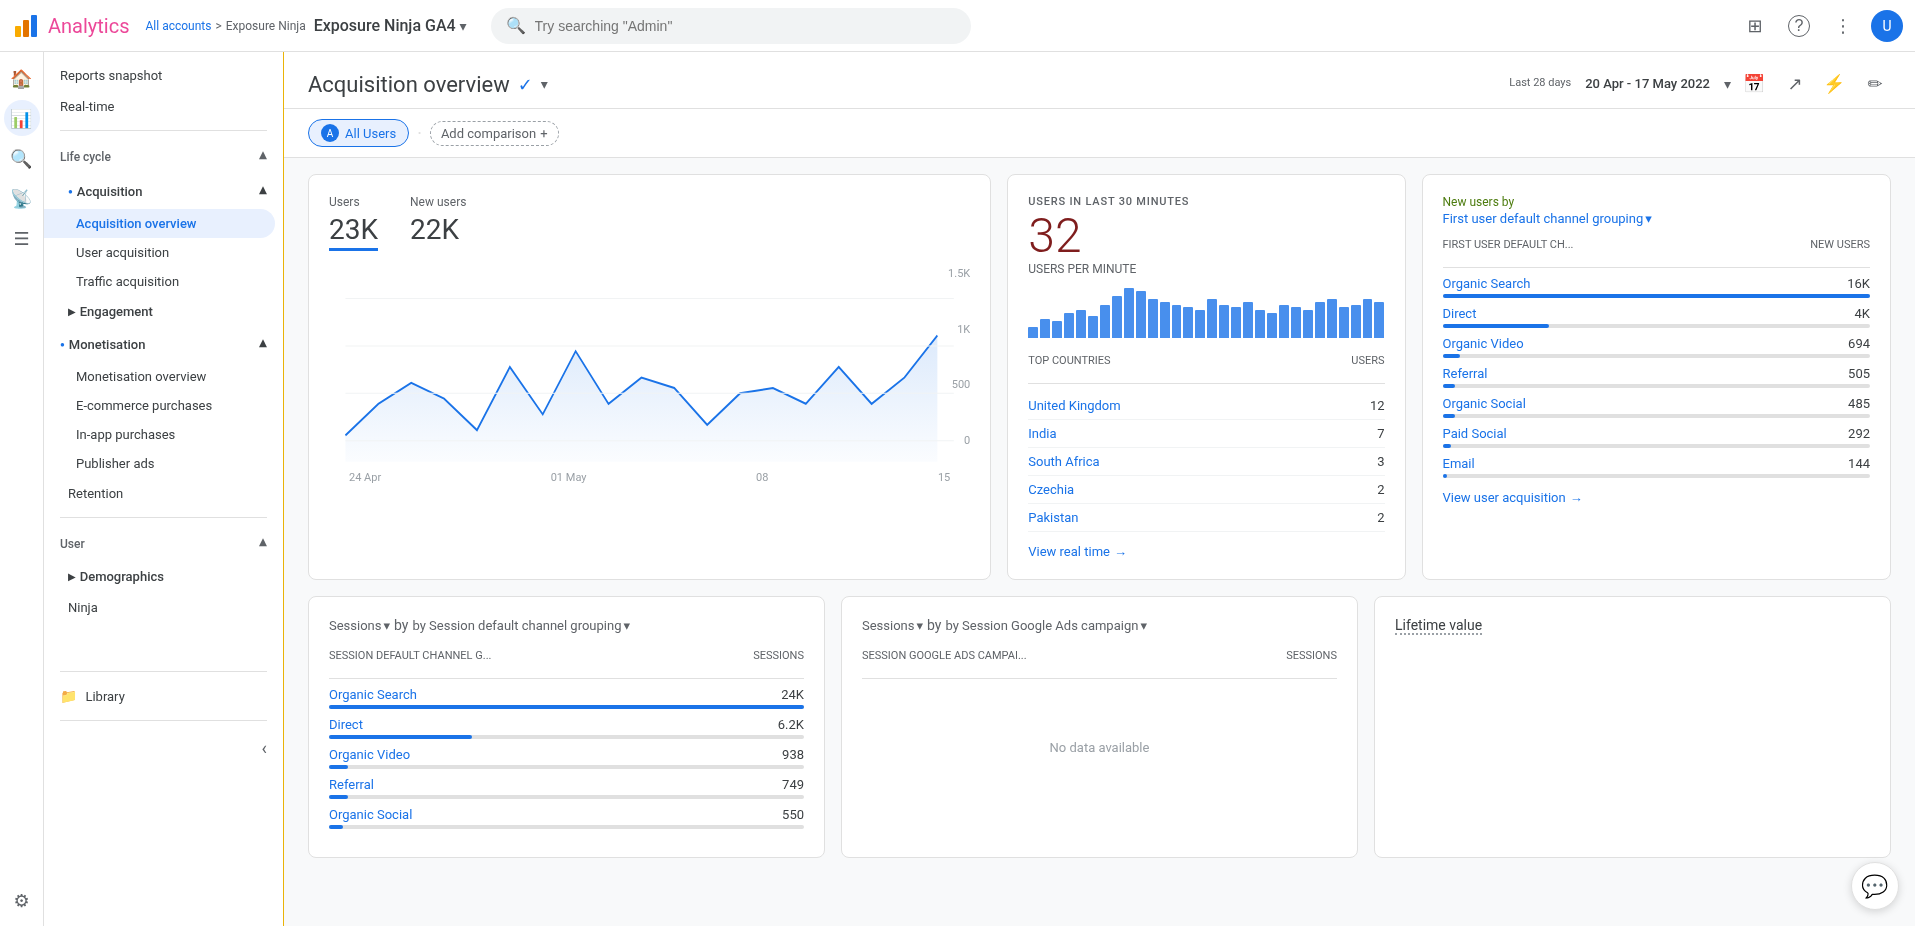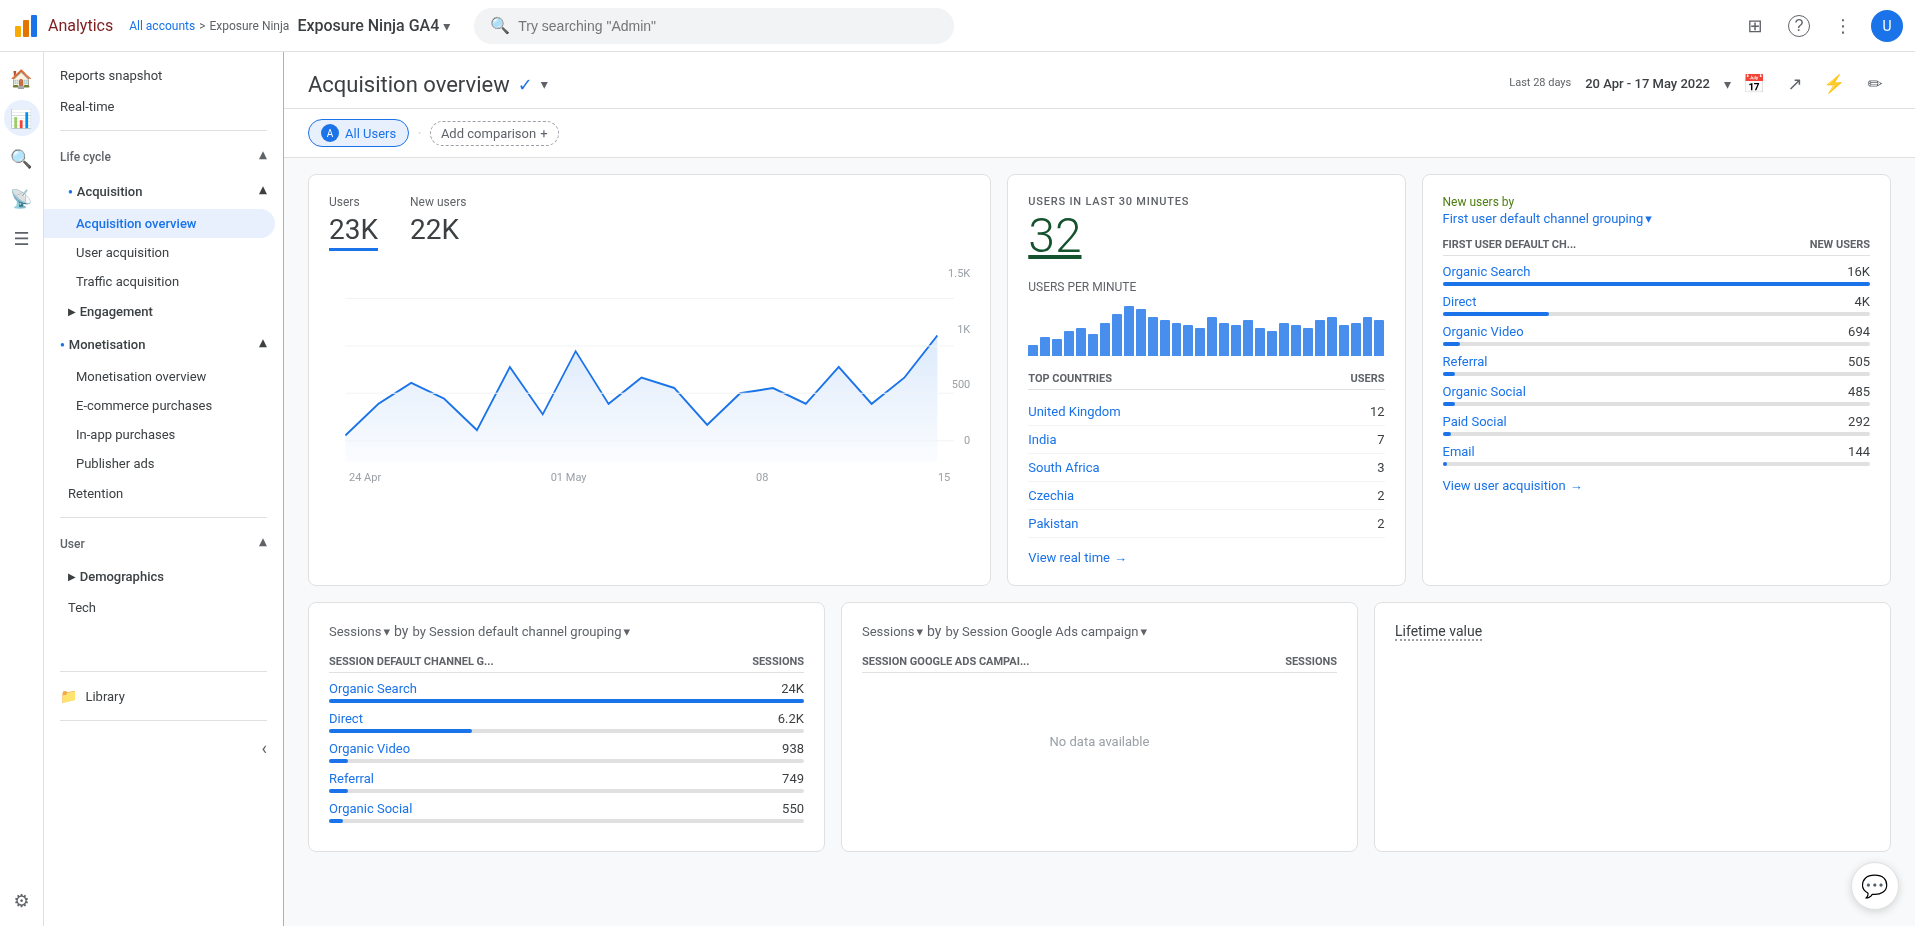--- a/index.html
+++ b/index.html
@@ -2,21 +2,21 @@
 <html><head>
   <meta charset="utf-8">
   <style>
     * { box-sizing: border-box; margin: 0; padding: 0; }
     body { font-family: 'Google Sans', Roboto, Arial, sans-serif; font-size: 13px; color: #3c4043; background: #f8f9fa; overflow: hidden; }
 
     
     .topbar { display: flex; align-items: center; height: 52px; background: #fff; border-bottom: 1px solid #e0e0e0; padding: 0 12px; gap: 8px; position: fixed; top: 0; left: 0; right: 0; z-index: 100; }
     .logo { display: flex; align-items: center; gap: 8px; }
     .logo-icon { width: 28px; height: 28px; }
-    .logo-text { font-size: 16px; color: #7f1d1d; font-weight: 400; }
+    .logo-text { font-size: 20px; color: #ec4899; font-weight: 400; }
     .breadcrumb { display: flex; align-items: center; gap: 4px; font-size: 12px; color: #5f6368; margin-left: 8px; }
     .account-selector { display: flex; align-items: center; gap: 4px; font-size: 16px; font-weight: 500; color: #3c4043; cursor: pointer; }
     .search-bar { flex: 1; max-width: 480px; margin-left: 16px; display: flex; align-items: center; background: #f1f3f4; border-radius: 24px; padding: 0 16px; height: 36px; gap: 8px; cursor: text; }
     .search-bar input { border: none; background: transparent; outline: none; font-size: 14px; color: #3c4043; width: 100%; }
     .topbar-right { margin-left: auto; display: flex; align-items: center; gap: 12px; }
     .icon-btn { width: 32px; height: 32px; display: flex; align-items: center; justify-content: center; border-radius: 50%; cursor: pointer; color: #5f6368; font-size: 18px; border: none; background: transparent; }
     .avatar { width: 32px; height: 32px; border-radius: 50%; background: #1a73e8; display: flex; align-items: center; justify-content: center; color: white; font-size: 14px; cursor: pointer; }
 
     
     .app-layout { display: flex; margin-top: 52px; height: calc(100vh - 52px); }
@@ -62,26 +62,26 @@
     .metric-item { }
     .metric-label { font-size: 12px; color: #5f6368; margin-bottom: 4px; }
     .metric-value { font-size: 28px; font-weight: 400; color: #3c4043; }
     .chart-area { position: relative; height: 200px; }
     .chart-svg { width: 100%; height: 100%; }
     .chart-x-labels { display: flex; justify-content: space-between; margin-top: 4px; font-size: 11px; color: #9aa0a6; padding: 0 20px; }
 
     
     .realtime-card { background: #fff; border-radius: 8px; border: 1px solid #e0e0e0; padding: 20px; flex: 1; min-width: 0; }
     .card-section-title { font-size: 11px; color: #5f6368; font-weight: 500; letter-spacing: 0.8px; margin-bottom: 4px; text-transform: uppercase; }
-    .realtime-number { font-size: 48px; font-weight: 300; color: #14532d; line-height: 1; margin-bottom: 20px; text-decoration: underline; }
+    .realtime-number { font-size: 48px; font-weight: 300; color: #7f1d1d; line-height: 1; margin-bottom: 2px; }
     .realtime-subtitle { font-size: 12px; color: #5f6368; margin-bottom: 12px; }
     .mini-bar-chart { display: flex; align-items: flex-end; gap: 2px; height: 50px; margin-bottom: 16px; }
     .mini-bar { background: #1a73e8; border-radius: 1px 1px 0 0; flex: 1; opacity: 0.8; }
     .table-section { }
-    .table-header { display: flex; justify-content: space-between; font-size: 11px; color: #5f6368; font-weight: 700; margin-bottom: 8px; padding-bottom: 4px; border-bottom: 1px solid #e0e0e0; }
+    .table-header { display: flex; justify-content: space-between; font-size: 11px; color: #5f6368; font-weight: 400; margin-bottom: 8px; padding-bottom: 16px; border-bottom: 1px solid #e0e0e0; }
     .table-row-item { display: flex; justify-content: space-between; align-items: center; padding: 6px 0; border-bottom: 1px solid #f1f3f4; font-size: 13px; }
     .table-row-link { color: #1a73e8; cursor: pointer; text-decoration: none; }
     .view-link { color: #1a73e8; font-size: 13px; cursor: pointer; display: flex; align-items: center; gap: 4px; margin-top: 12px; }
 
     
     .new-users-card { background: #fff; border-radius: 8px; border: 1px solid #e0e0e0; padding: 20px; flex: 1.2; min-width: 0; }
     .card-subtitle { font-size: 12px; color: #4d7c0f; margin-bottom: 2px; }
     .card-subtitle-link { font-size: 13px; color: #1a73e8; cursor: pointer; display: flex; align-items: center; gap: 2px; }
 
     
@@ -227,21 +227,21 @@
       <span>User</span>
       <span class="collapse-icon open">▾</span>
     </div>
     <div class="nav-section-header" style="padding-left:24px;font-size:13px;color:#3c4043;">
       <div style="display:flex;align-items:center;gap:4px;">
         <span style="font-size:10px;">▶</span>
         <span>Demographics</span>
       </div>
     </div>
     <div class="nav-item" style="padding-left:24px;">
-      <span>Tech</span>
+      <span>Ninja</span>
     </div>
     <div style="height:40px;"></div>
     <div class="nav-divider"></div>
     <div class="nav-item">
       <span style="font-size:14px;">📁</span>
       <span>Library</span>
     </div>
     <div class="nav-divider"></div>
     <div class="nav-sidebar-bottom">
       <span style="font-size:18px;color:#5f6368;">‹</span>

